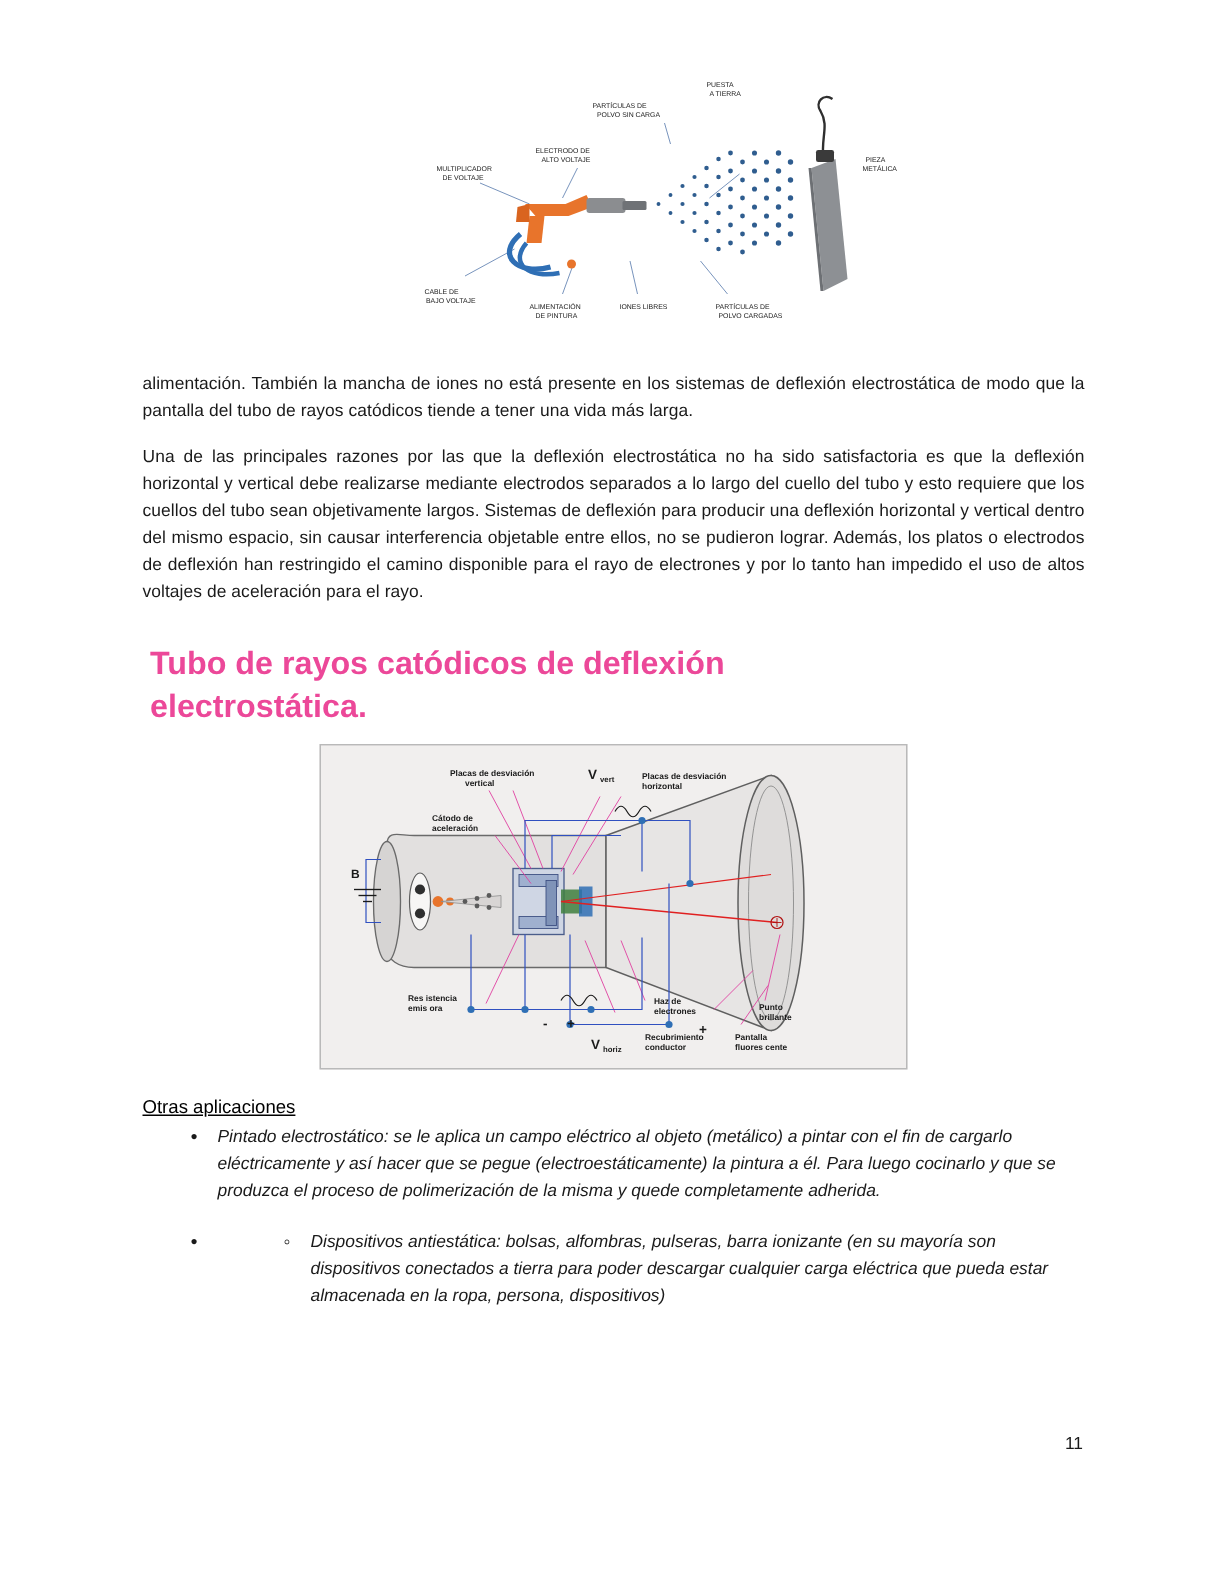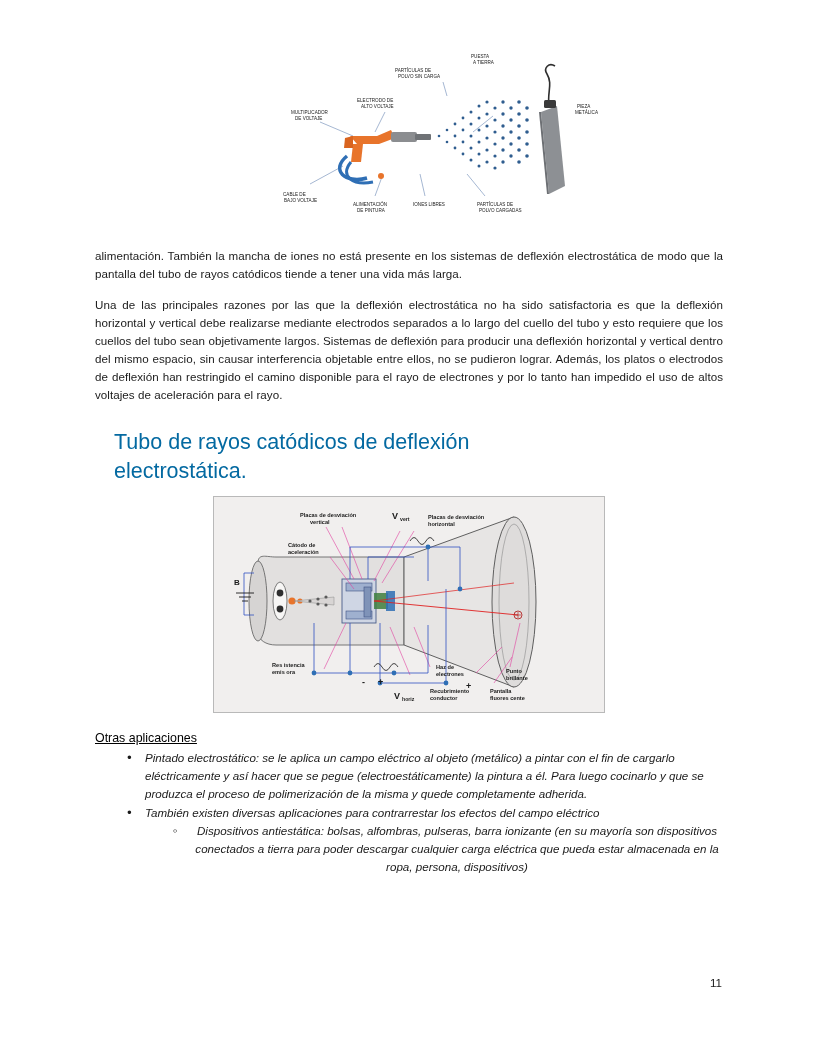--- a/index.html
+++ b/index.html
@@ -39,25 +39,25 @@
     font-size: 11.6px;
     line-height: 1.55;
     text-align: justify;
     margin: 0 0 13px 0;
     letter-spacing: 0.05px;
   }
   
   .fig2-title {
     font-family: "Liberation Sans", sans-serif;
     font-size: 21.5px;
-    color: #0369a1;
+    color: #ec4899;
     line-height: 1.35;
-    margin: 24px 0 10px 19px;
+    margin: 24px 0 10px 5px;
     max-width: 430px;
-    font-weight: 400;
+    font-weight: 700;
   }
   
   .fig2-wrap {
     margin: 8px 0 0 118px;
   }
   .fig2 {
     position: relative;
     width: 390px;
     height: 215px;
     background: #f1efee;
@@ -89,43 +89,42 @@
     text-align: left;
   }
   ul.lvl1 > li::before {
     content: "\2022";
     position: absolute;
     left: 0;
     top: -1px;
     font-size: 13px;
   }
   ul.lvl2 {
-    margin: 0;
+    margin: 16px;
     padding-left: 28px;
     list-style: none;
-    text-align: center;
   }
   ul.lvl2 > li {
     position: relative;
     font-size: 11.6px;
     line-height: 1.55;
     padding-left: 18px;
   }
   ul.lvl2 > li::before {
     content: "\25E6";
     position: absolute;
     left: 0;
     top: -1px;
     font-size: 13px;
   }
   
   .page-number {
     position: absolute;
     right: 95px;
-    bottom: 68px;
+    bottom: 88px;
     font-size: 11.6px;
     color: #1a1a1a;
   }
 </style>
 </head>
 <body>
 
 <div class="page">
 
   <div class="content">
@@ -370,21 +369,20 @@
       </div>
     </div>
 
     <h2 class="sub">Otras aplicaciones</h2>
 
     <ul class="lvl1">
       <li>
         <span>Pintado electrostático: se le aplica un campo eléctrico al objeto (metálico) a pintar con el fin de cargarlo eléctricamente y así hacer que se pegue (electroestáticamente) la pintura a él. Para luego cocinarlo y que se produzca el proceso de polimerización de la misma y quede completamente adherida.</span>
       </li>
       <li>
-        <span>También existen diversas aplicaciones para contrarrestar los efectos del campo eléctrico</span>
         <ul class="lvl2">
           <li>
             <span>Dispositivos antiestática: bolsas, alfombras, pulseras, barra ionizante (en su mayoría son dispositivos conectados a tierra para poder descargar cualquier carga eléctrica que pueda estar almacenada en la ropa, persona, dispositivos)</span>
           </li>
         </ul>
       </li>
     </ul>
 
   </div>
 

